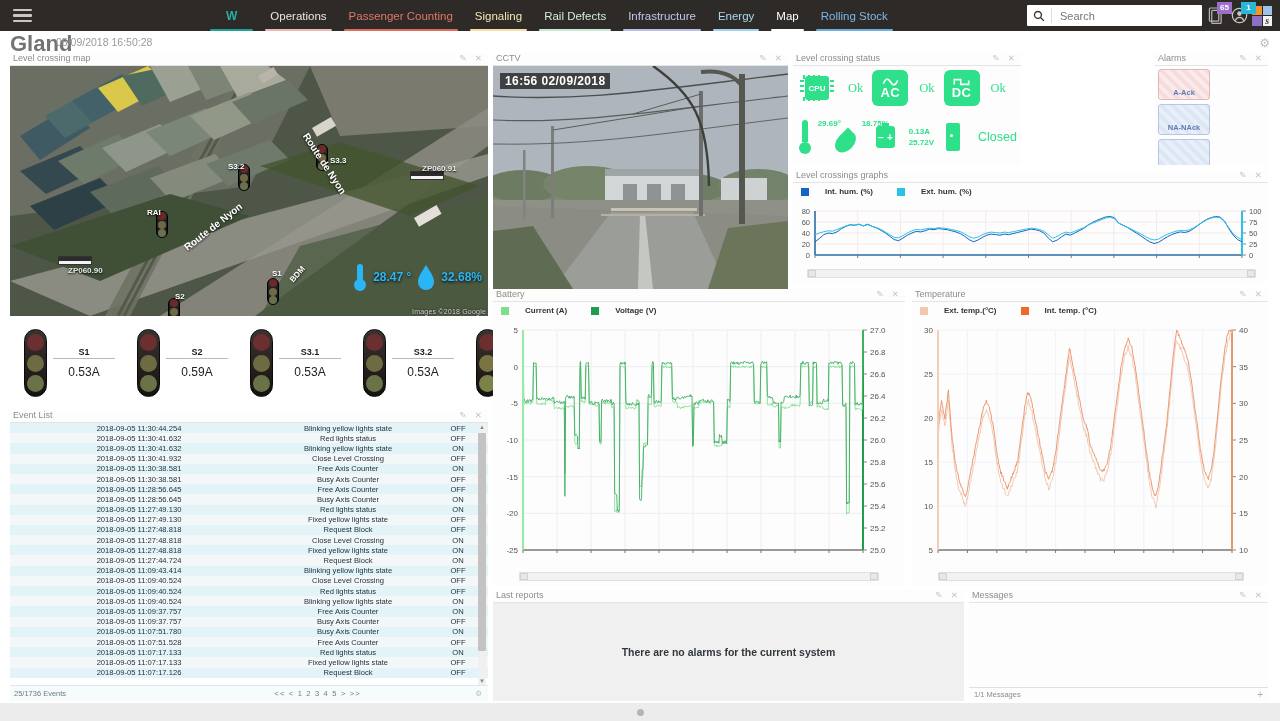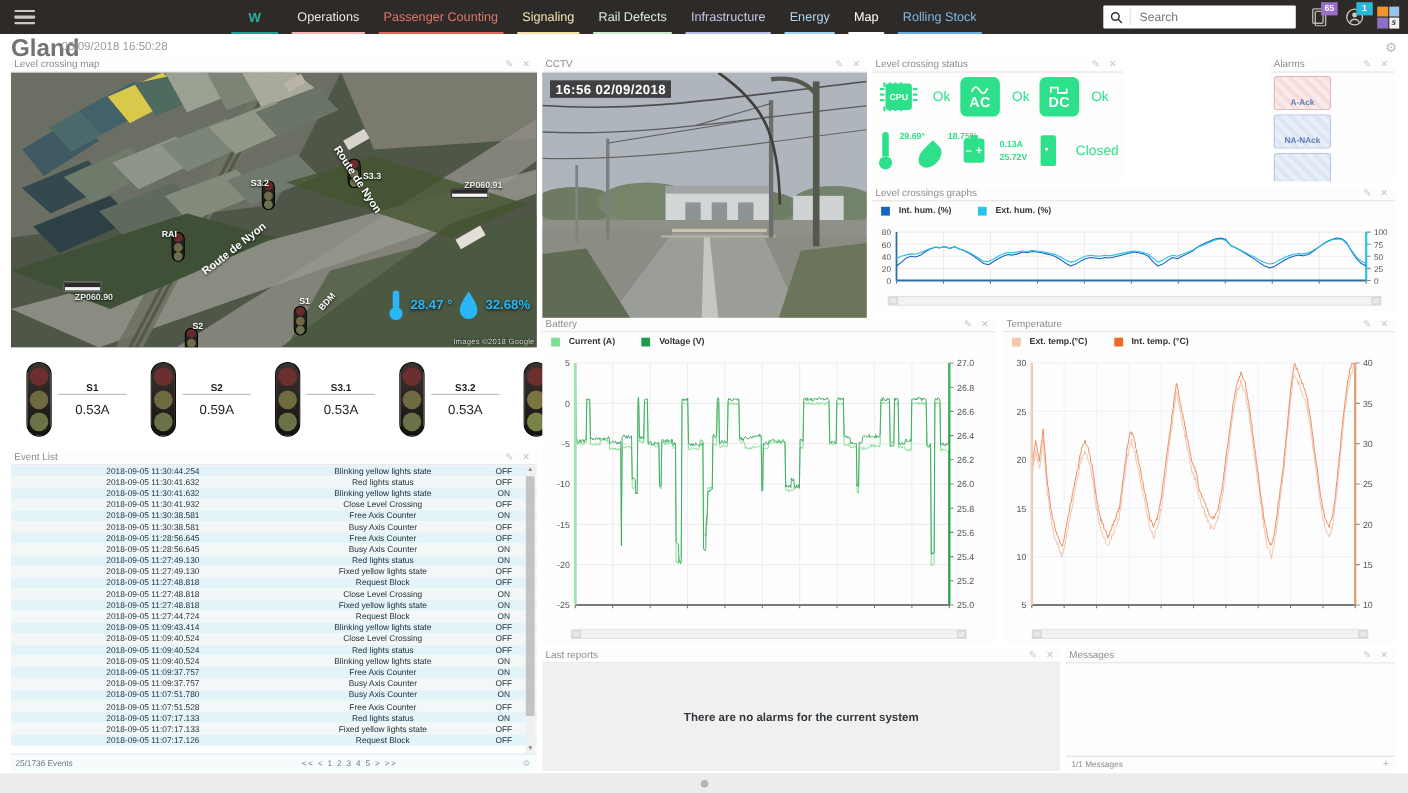--- a/index.html
+++ b/index.html
@@ -21,21 +21,21 @@
   .burger span{ display:block; width:19px; height:2.5px; background:#c9c6c3; border-radius:1px;}
   .nav-items{ display:flex; align-items:flex-end; height:31px; margin-left:160px;}
   .nav-item{
     position:relative; height:31px; display:flex; align-items:center;
     padding:0 11px; font-size:11.5px; cursor:pointer; white-space:nowrap;
   }
   .nav-item .under{
     position:absolute; left:6px; right:6px; bottom:0; height:2.5px; border-radius:1px;
   }
   .nav-logo{ font-weight:bold; font-size:12px; padding:0 22px;}
-  .nav-right{ margin-left:auto; display:flex; align-items:center; padding-right:8px; gap:10px;}
+  .nav-right{ margin-left:auto; display:flex; align-items:center; padding-right:8px; gap:2px;}
   .searchbox{
     width:175px; height:21px; background:#fff; display:flex; align-items:center;
     border-radius:1px;
   }
   .searchbox .sicon{ width:28px; display:flex; justify-content:center; align-items:center;
      color:#333; font-size:12px; border-right:1px solid #ddd; height:15px;}
   .searchbox input{
     border:0; outline:0; flex:1; font-size:11px; padding-left:8px; color:#333;
     font-family:"Liberation Sans", sans-serif; height:19px; background:transparent;
   }
@@ -135,21 +135,21 @@
     color:#fff; font-size:12px; font-weight:bold; padding:1px 5px; letter-spacing:.4px;
   }
 
   
   #lcs-panel{ left:793px; top:53px; width:228px; height:112px;}
   .lcs-top{ position:absolute; left:4px; top:4px; right:4px; display:flex; align-items:center; gap:3px;}
   .lcs-bot{ position:absolute; left:4px; top:52px; right:4px; display:flex; align-items:center; gap:12px;}
   .gtile{ width:36px; height:36px; background:#2ee08a; border-radius:6px;
      display:flex; align-items:center; justify-content:center; color:#fff;
      font-weight:bold; font-size:14px; letter-spacing:0.5px;}
-  .okt{ font-size:12.5px; color:#2ee08a; font-weight:normal; margin:0 6px 0 8px;}
+  .okt{ font-size:12.5px; color:#2ee08a; font-weight:normal; margin:0 6px 0 8px;font-family:Liberation Serif, serif;}
   .cpuwrap{ position:relative; width:40px; height:36px; display:flex; align-items:center; justify-content:center;}
   .cpuchip{ width:24px; height:24px; background:#2ee08a; border-radius:3px; color:#fff;
      font-size:8px; font-weight:bold; display:flex; align-items:center; justify-content:center;}
   .pin{ position:absolute; background:#2ee08a; width:2px; height:4px;}
   .thermo{ width:16px; height:34px; position:relative;}
   .thermo .stem{ position:absolute; left:5px; top:0; width:6px; height:22px; background:#2ee08a; border-radius:3px 3px 0 0;}
   .thermo .bulb{ position:absolute; left:2px; bottom:0; width:12px; height:12px; background:#2ee08a; border-radius:50%;}
   .drop{ width:17px; height:24px; background:#2ee08a; border-radius:0 50% 50% 50%; transform:rotate(45deg); margin:0 3px;}
   .battico{ width:34px; height:22px; background:#2ee08a; border-radius:3px; position:relative;
      display:flex; align-items:center; justify-content:space-around; color:#fff; font-size:10px; font-weight:bold;}
@@ -169,21 +169,21 @@
   }
   .alarm-cell .n{ font-size:8.5px; font-weight:bold;}
   .a-red{ border:1px solid #e3b7b7; color:#d05c5c;
     background:repeating-linear-gradient(45deg,#fbeaea,#fbeaea 4px,#f6dcdc 4px,#f6dcdc 8px);}
   .a-blue{ border:1px solid #b7c6e3; color:#5d7cb5;
     background:repeating-linear-gradient(45deg,#e9eff9,#e9eff9 4px,#dde6f5 4px,#dde6f5 8px);}
 
   
   #lcg-panel{ left:793px; top:170px; width:475px; height:113px;}
   .legend{ display:flex; gap:24px; padding:4px 0 2px 8px; font-size:8px; color:#333; font-weight:bold;}
-  .legend .lg{ display:flex; align-items:center; gap:8px;}
+  .legend .lg{ display:flex; align-items:center; gap:16px;}
   .swatch{ width:8px; height:8px; display:block;}
   .chartarea{ position:relative;}
   .scrollbar{ position:absolute; height:9px; background:#f2f2f2; border:1px solid #e0e0e0; border-radius:1px;}
   .scrollbar .h{ position:absolute; top:0; bottom:0; width:8px; background:#e8e8e8; border:1px solid #d2d2d2;}
   .scrollbar .h.l{ left:0;} .scrollbar .h.r{ right:0;}
 
   
   #batt-panel{ left:493px; top:289px; width:412px; height:296px;}
   
   #temp-panel{ left:912px; top:289px; width:356px; height:296px;}

